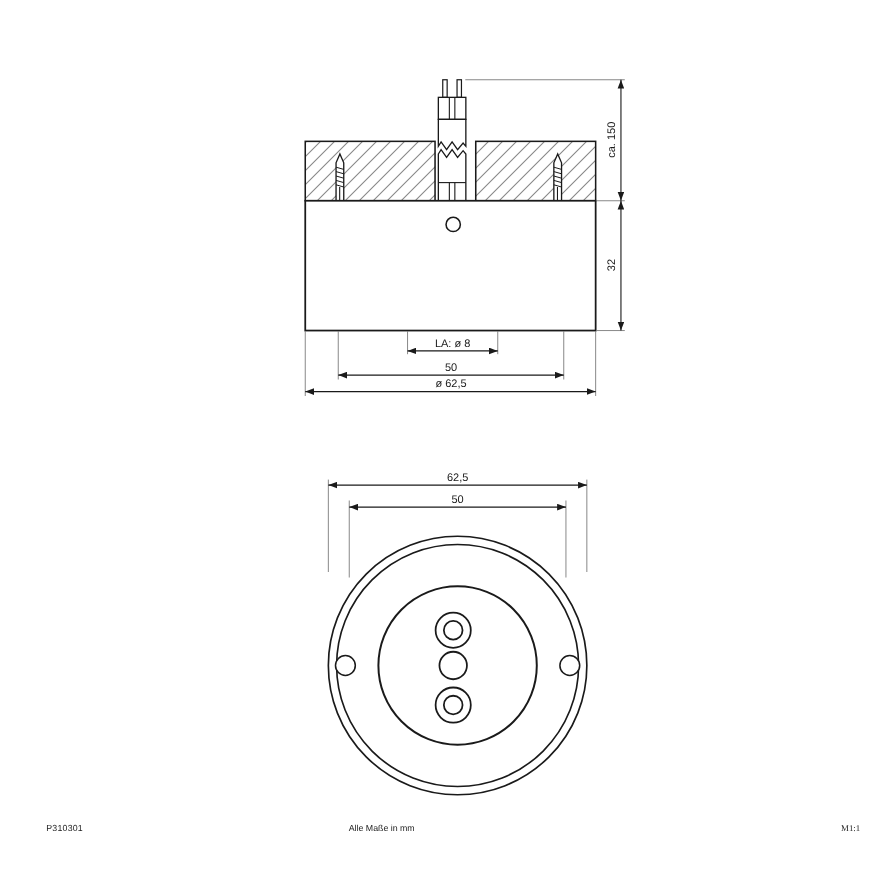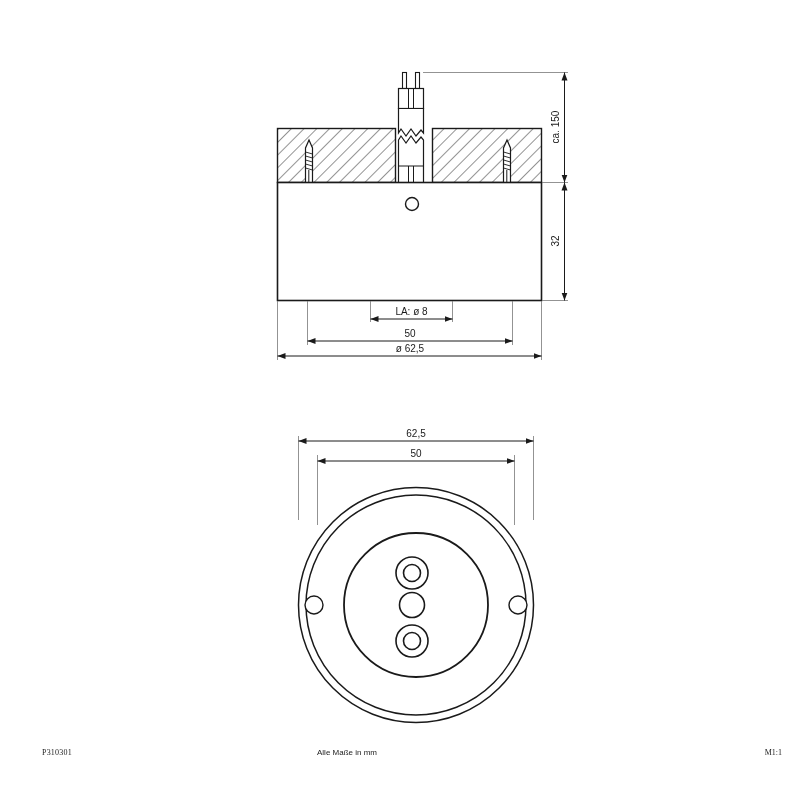--- a/index.html
+++ b/index.html
@@ -28,21 +28,20 @@
     width: 800px;
     height: 20px;
     font-size: 8px;
     color: #222;
   }
   .footer .f-left {
     position: absolute;
     left: 30px;
     top: 0;
     letter-spacing: 0.2px;
-    font-family: Liberation Serif, serif;
   }
   .footer .f-center {
     position: absolute;
     left: 0;
     top: 0;
     width: 670px;
     text-align: center;
   }
   .footer .f-right {
     position: absolute;

